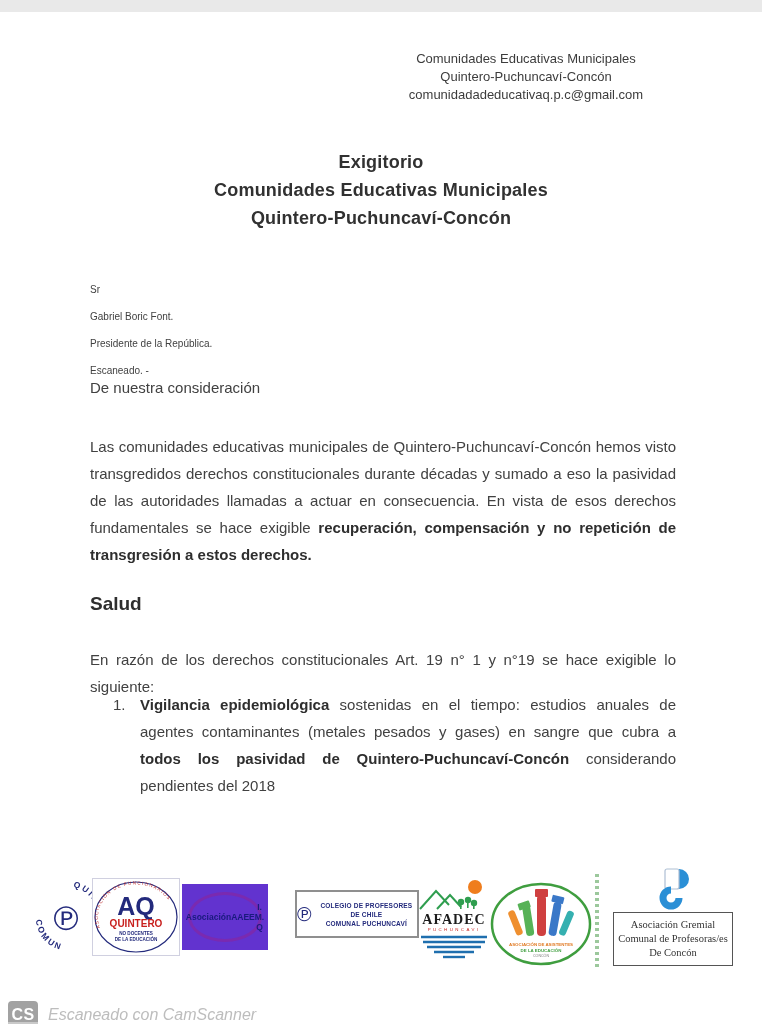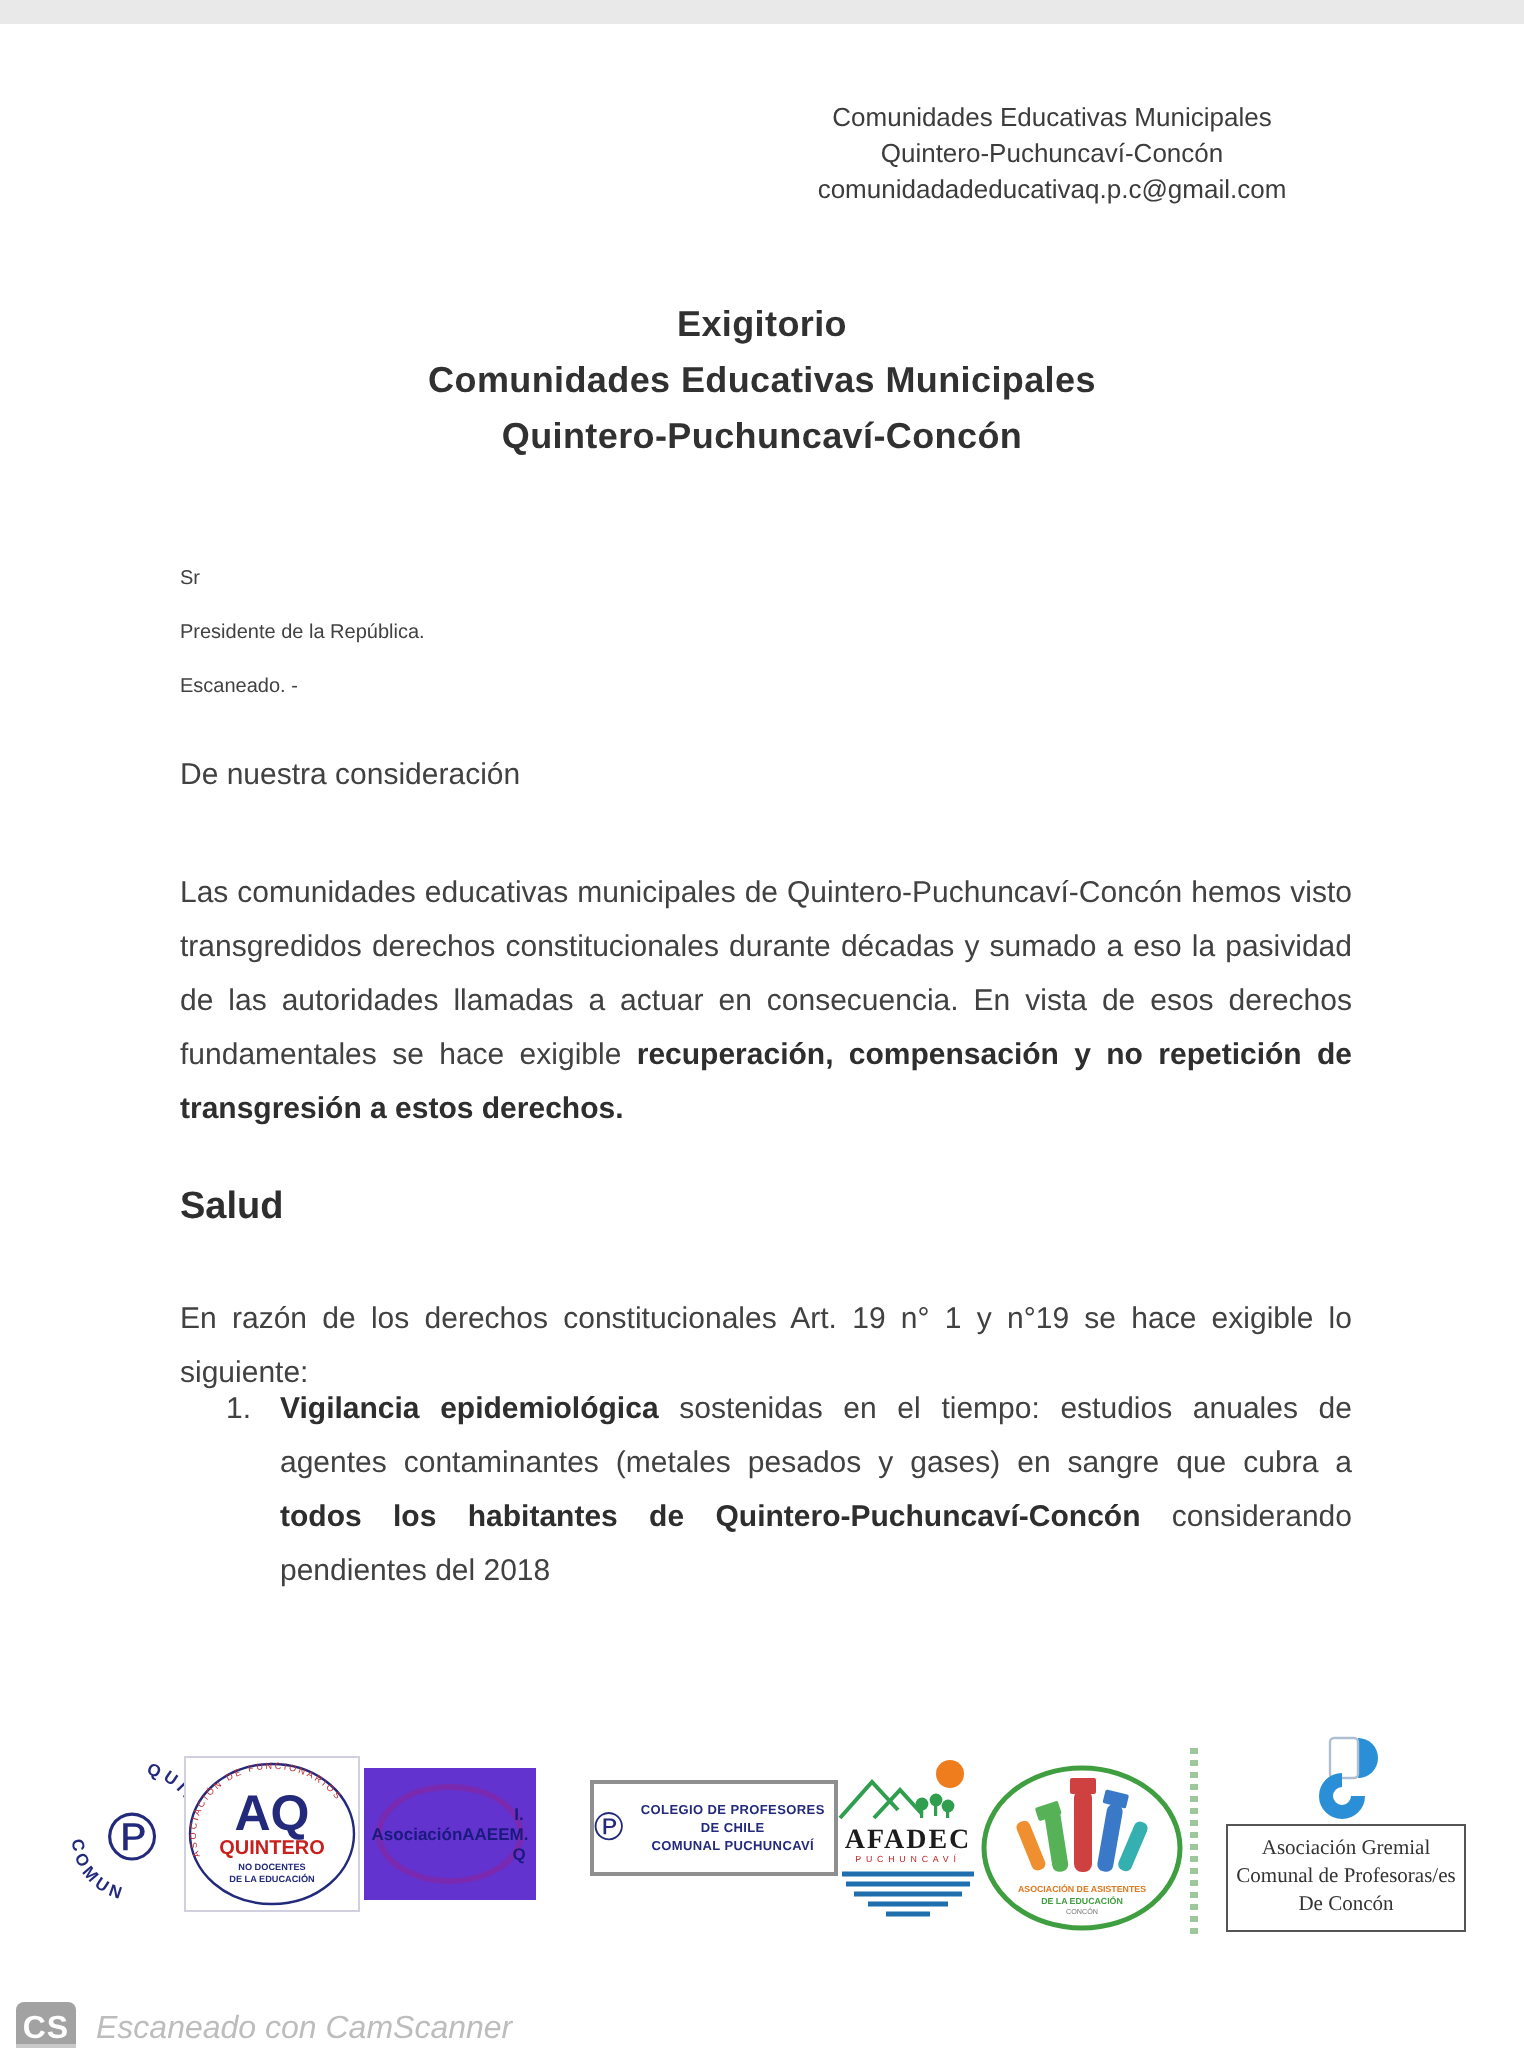--- a/index.html
+++ b/index.html
@@ -69,35 +69,36 @@
 
   <div class="title-block">
     <div>Exigitorio</div>
     <div>Comunidades Educativas Municipales</div>
     <div>Quintero-Puchuncaví-Concón</div>
   </div>
 
 
   <div class="recipient">
     <div>Sr</div>
+    <div>Gabriel Boric Font.</div>
     <div>Presidente de la República.</div>
     <div>Escaneado. -</div>
   </div>
 
   <div class="greeting">De nuestra consideración</div>
 
   <p class="para p1"><span>Las comunidades educativas municipales de Quintero-Puchuncaví-Concón hemos visto transgredidos derechos constitucionales durante décadas y sumado a eso la pasividad de las autoridades llamadas a actuar en consecuencia. En vista de esos derechos fundamentales se hace exigible </span><b>recuperación, compensación y no repetición de transgresión a estos derechos.</b></p>
 
   <div class="section-heading">Salud</div>
 
   <p class="para p2">En razón de los derechos constitucionales Art. 19 n° 1 y n°19 se hace exigible lo siguiente:</p>
 
   <div class="list-item">
     <span class="list-marker">1.</span>
-    <span class="list-text"><b>Vigilancia epidemiológica</b><span> sostenidas en el tiempo: estudios anuales de agentes contaminantes (metales pesados y gases) en sangre que cubra a </span><b>todos los habitantes de Quintero-Puchuncaví-Concón</b><span> considerando pendientes del 2018</span></span>
+    <span class="list-text"><b>Vigilancia epidemiológica</b><span> sostenidas en el tiempo: estudios anuales de agentes contaminantes (metales pesados y gases) en sangre que cubra a </span><b>todos los pasividad de Quintero-Puchuncaví-Concón</b><span> considerando pendientes del 2018</span></span>
   </div>
 
   <div class="logo-strip">
 
     <svg class="logo" style="left:28px;top:16px" width="78" height="78" viewBox="0 0 78 78">
       <defs>
         <path id="l1arcL" d="M 8 40 A 32 32 0 0 0 34 70"></path>
         <path id="l1arcR" d="M 45 7 A 32 32 0 0 1 70 44"></path>
       </defs>
       <text font-size="8.5" font-weight="bold" fill="#232a7c" letter-spacing="2"><textPath href="#l1arcL">COMUNAL</textPath></text>

